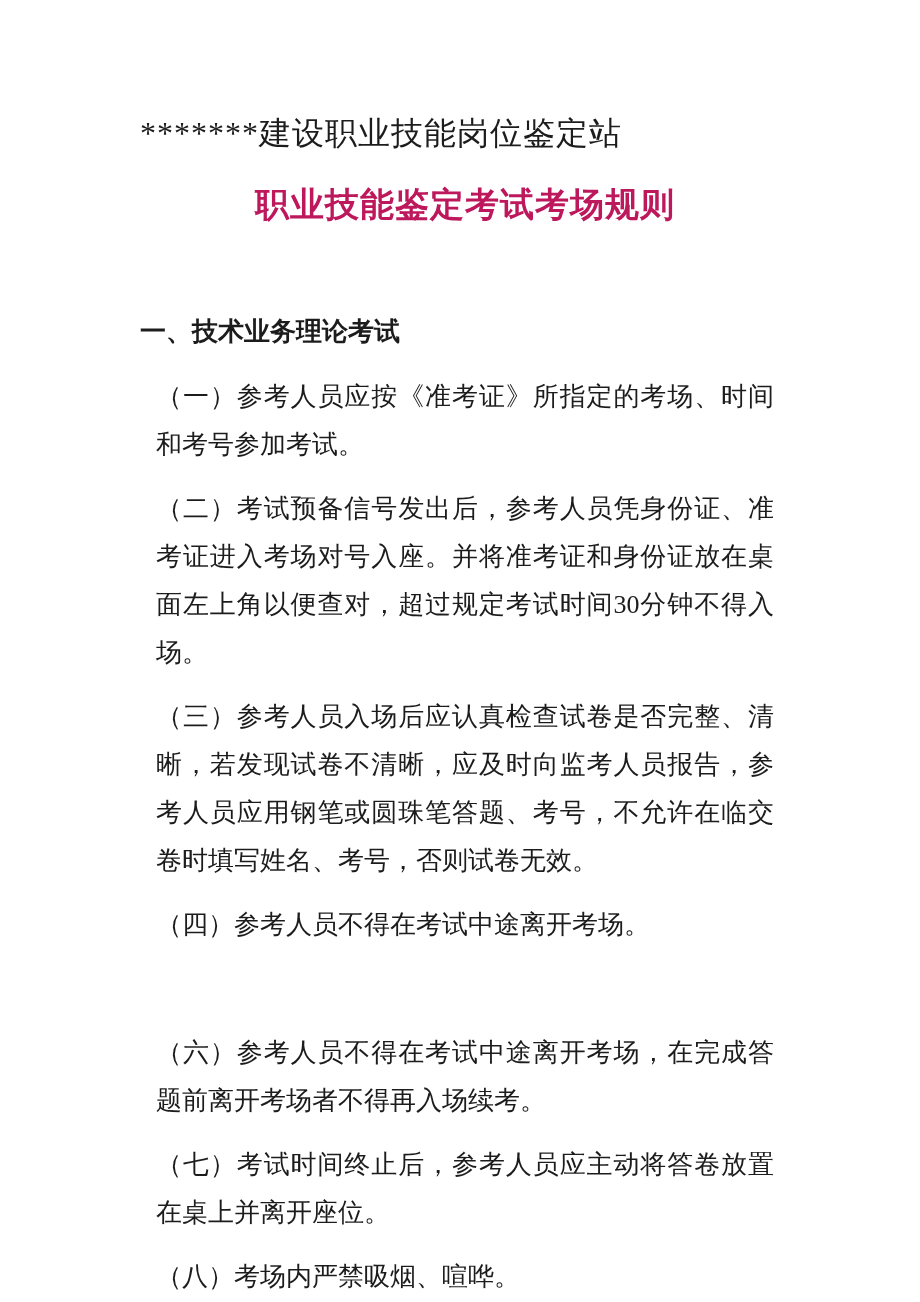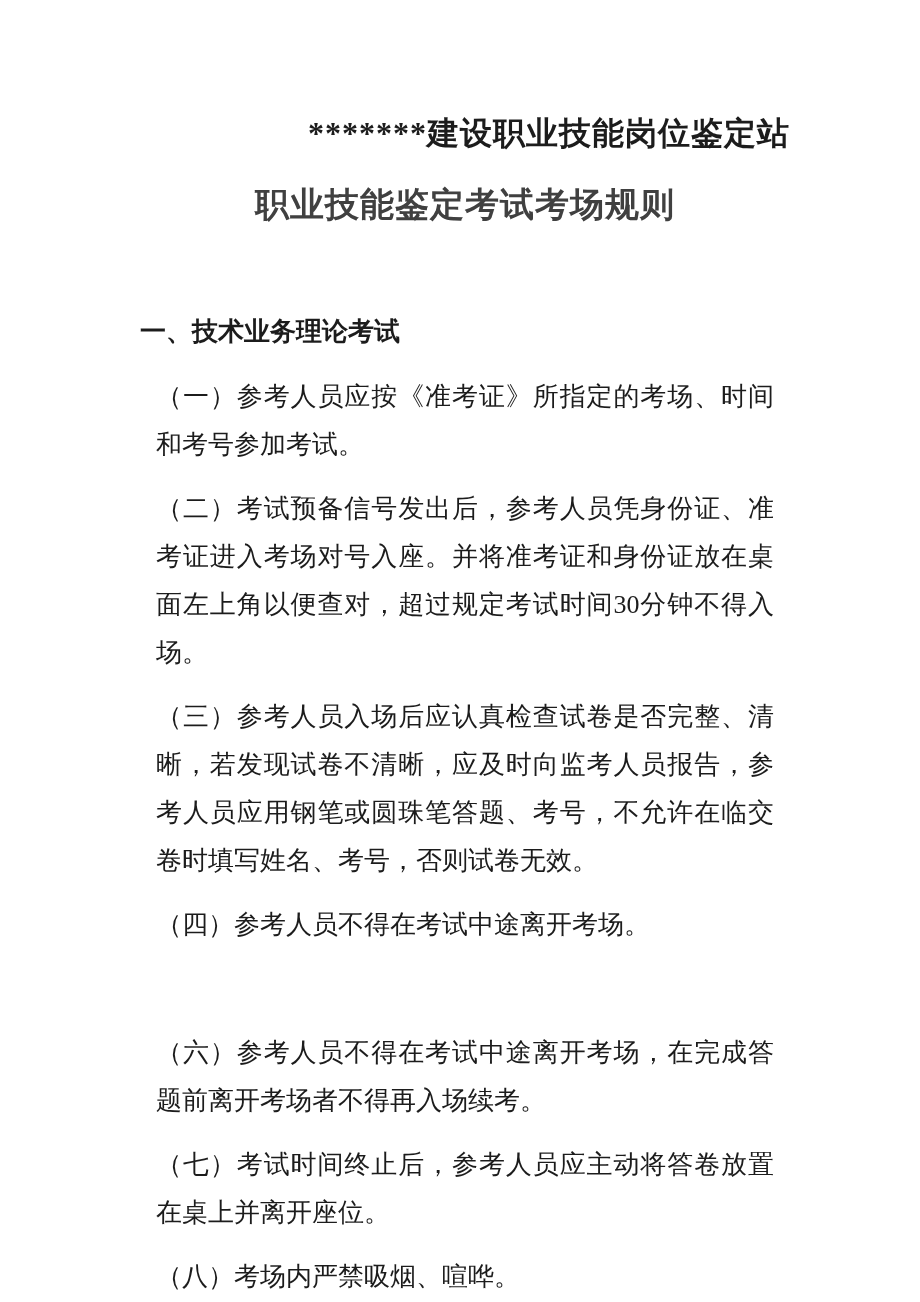--- a/index.html
+++ b/index.html
@@ -15,34 +15,34 @@
     overflow: hidden;
     font-family: "Liberation Serif", "DejaVu Serif", serif;
     color: #1c1c1c;
   }
   .doc {
     padding: 113px 130px 0 140px;
   }
   .title1 {
     margin: 0;
     font-size: 32px;
-    font-weight: bold;
-    text-align: right;
+    font-weight: normal;
+    text-align: left;
     line-height: 40px;
     letter-spacing: 1px;
     color: #1c1c1c;
   }
   .title2 {
     margin: 30px 0 0 0;
     font-size: 34px;
     font-weight: bold;
     text-align: center;
     line-height: 44px;
     letter-spacing: 1px;
-    color: #404040;
+    color: #be185d;
   }
   .heading {
     margin: 82px 0 0 0;
     font-size: 26px;
     font-weight: bold;
     line-height: 48px;
     color: #1c1c1c;
     font-family: Liberation Mono, monospace;
   }
   .para {

